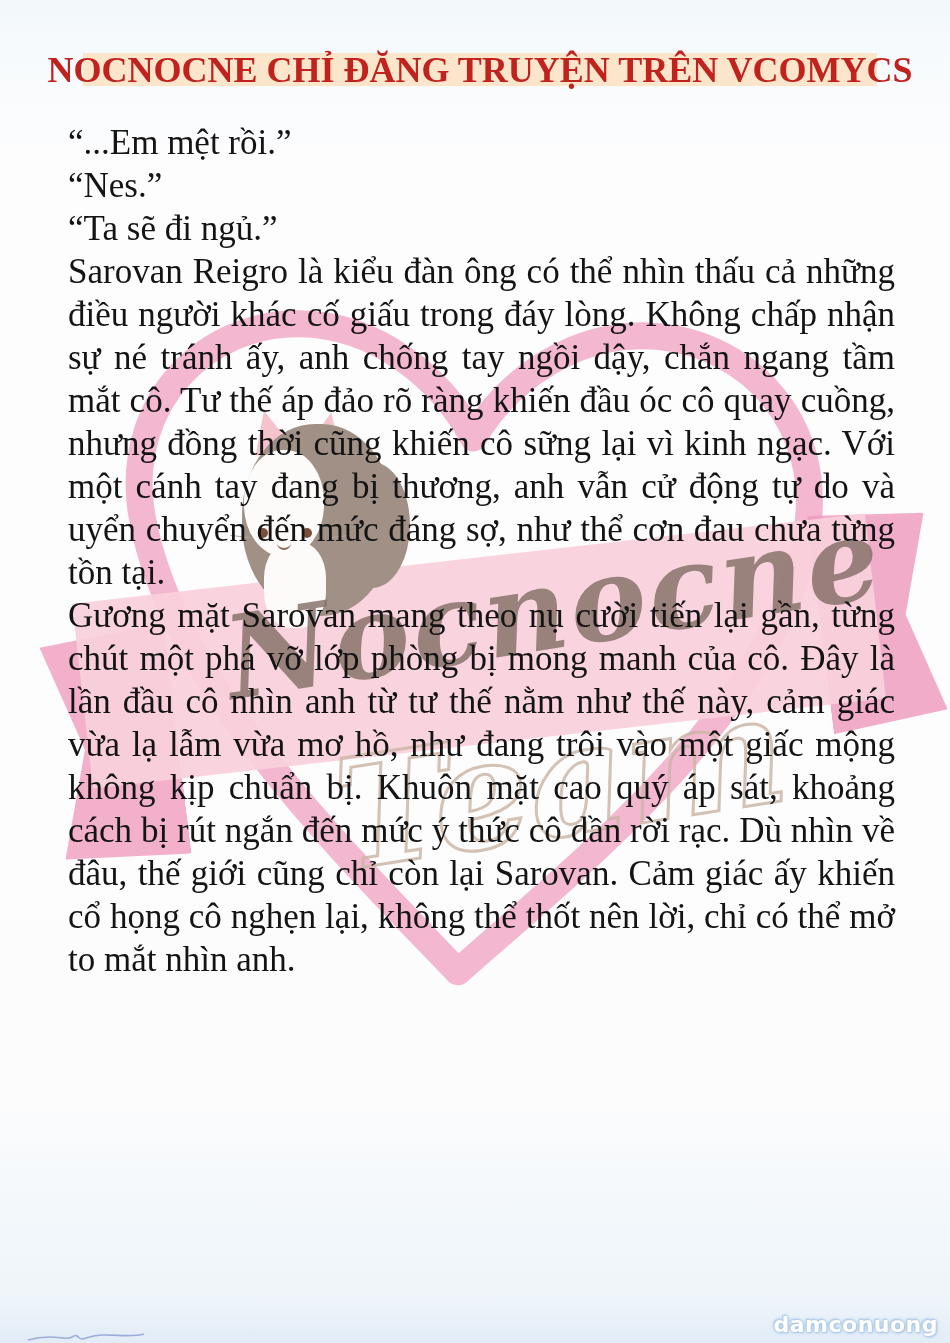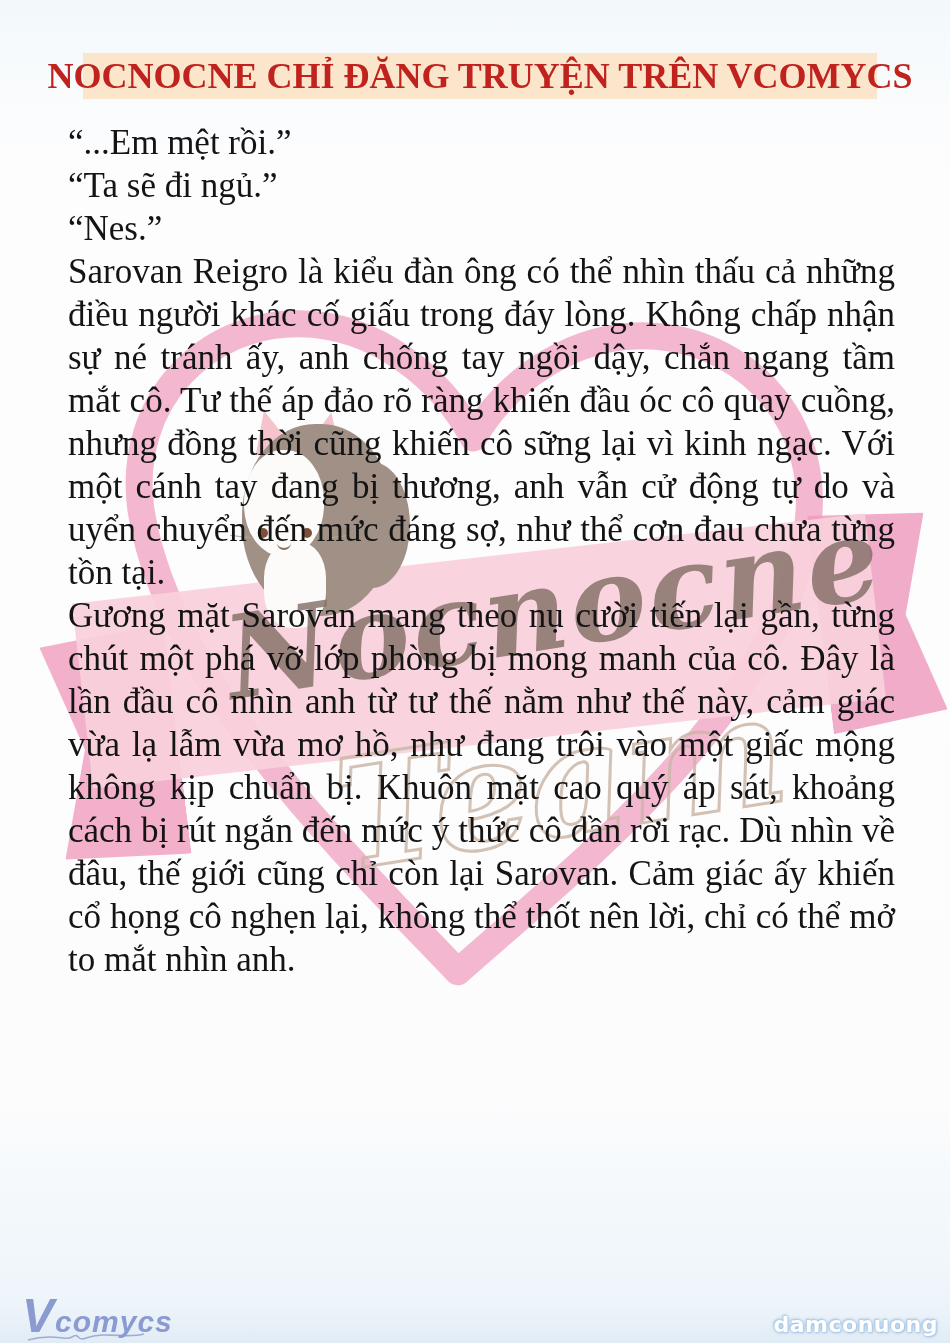--- a/index.html
+++ b/index.html
@@ -4,21 +4,21 @@
 <style>
   html,body { margin:0; padding:0; background:#e9eef4; }
   .page {
     position:relative; width:950px; height:1343px; overflow:hidden;
     background:linear-gradient(180deg,#f2f8fb 0%,#f6fafc 3%,#fdfdfe 12%,#fdfdfe 55%,#fcfcfd 82%,#f3f8fb 90%,#eef5fa 97%,#e2ecf6 100%);
     font-family:"Liberation Serif","DejaVu Serif",serif;
   }
 
   
   .banner {
-    position:absolute; left:83px; top:53px; width:794px; height:46px;
+    position:absolute; left:83px; top:53px; width:794px; height:33px;
     background:#fbe5cb; display:flex; align-items:center; justify-content:center; z-index:10;
   }
   .banner span {
     font-weight:bold; font-size:36px; color:#c0221e; letter-spacing:0px; white-space:nowrap;
   }
 
   
   .watermark { position:absolute; inset:0; z-index:0; }
   .heart-svg { position:absolute; left:0; top:0; }
 
@@ -128,26 +128,25 @@
     <div class="team-script">Nocnocne</div>
     <div class="team-word">Team</div>
   </div>
 
   <div class="banner">
     <span>NOCNOCNE CHỈ ĐĂNG TRUYỆN TRÊN VCOMYCS</span>
   </div>
 
   <div class="content">
     <p class="dialogue">“...Em mệt rồi.”</p>
+    <p class="dialogue">“Nes.”</p>
     <p class="dialogue">“Ta sẽ đi ngủ.”</p>
-    <p class="dialogue">“Nes.”</p>
     <p class="para para-1">Sarovan Reigro là kiểu đàn ông có thể nhìn thấu cả những điều người khác cố giấu trong đáy lòng. Không chấp nhận sự né tránh ấy, anh chống tay ngồi dậy, chắn ngang tầm mắt cô. Tư thế áp đảo rõ ràng khiến đầu óc cô quay cuồng, nhưng đồng thời cũng khiến cô sững lại vì kinh ngạc. Với một cánh tay đang bị thương, anh vẫn cử động tự do và uyển chuyển đến mức đáng sợ, như thể cơn đau chưa từng tồn tại.</p>
     <p class="para para-2">Gương mặt Sarovan mang theo nụ cười tiến lại gần, từng chút một phá vỡ lớp phòng bị mong manh của cô. Đây là lần đầu cô nhìn anh từ tư thế nằm như thế này, cảm giác vừa lạ lẫm vừa mơ hồ, như đang trôi vào một giấc mộng không kịp chuẩn bị. Khuôn mặt cao quý áp sát, khoảng cách bị rút ngắn đến mức ý thức cô dần rời rạc. Dù nhìn về đâu, thế giới cũng chỉ còn lại Sarovan. Cảm giác ấy khiến cổ họng cô nghẹn lại, không thể thốt nên lời, chỉ có thể mở to mắt nhìn anh.</p>
   </div>
 
-  <span class="vcomycs">Vcomycs</span>
   <svg class="logo-flourish" width="120" height="14" viewBox="0 0 120 14">
     <path d="M2 10 C 30 2 38 12 46 7 C 54 2 50 12 60 8 C 80 1 100 9 118 4" fill="none" stroke="#8b9bd2" stroke-width="1.6" opacity=".8"></path>
   </svg>
 
   <span class="credit">damconuong</span>
 
 </div>
 
 </body></html>

